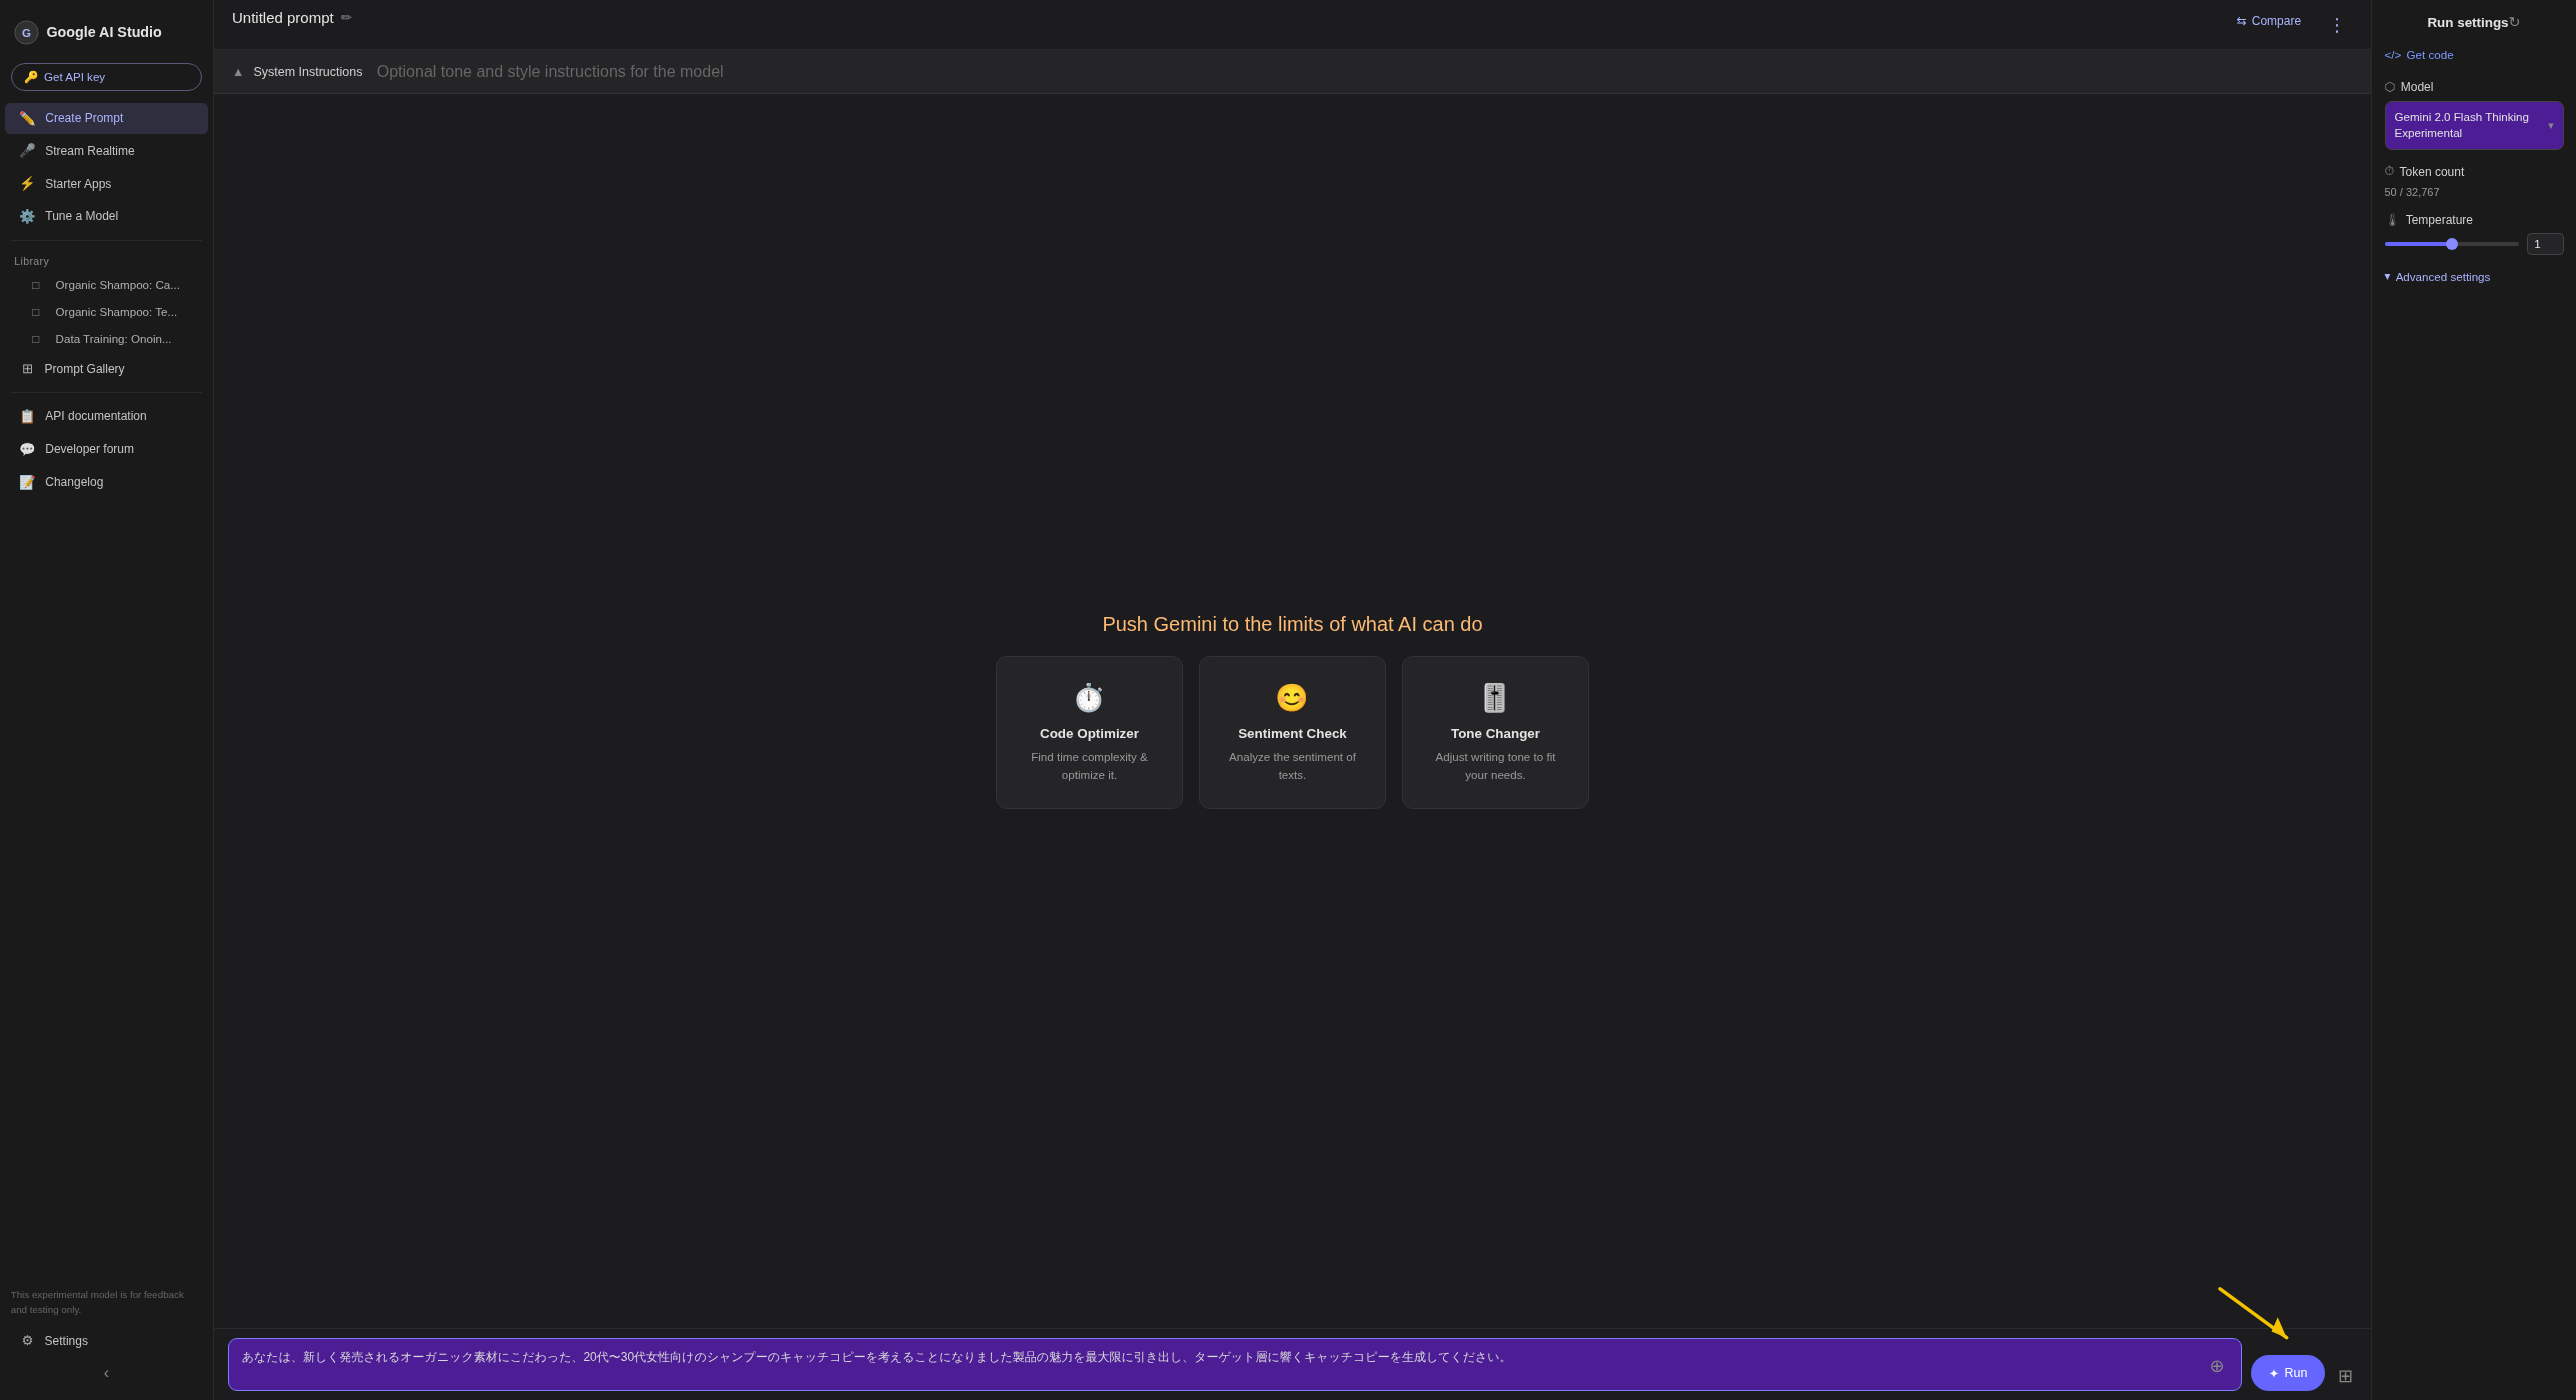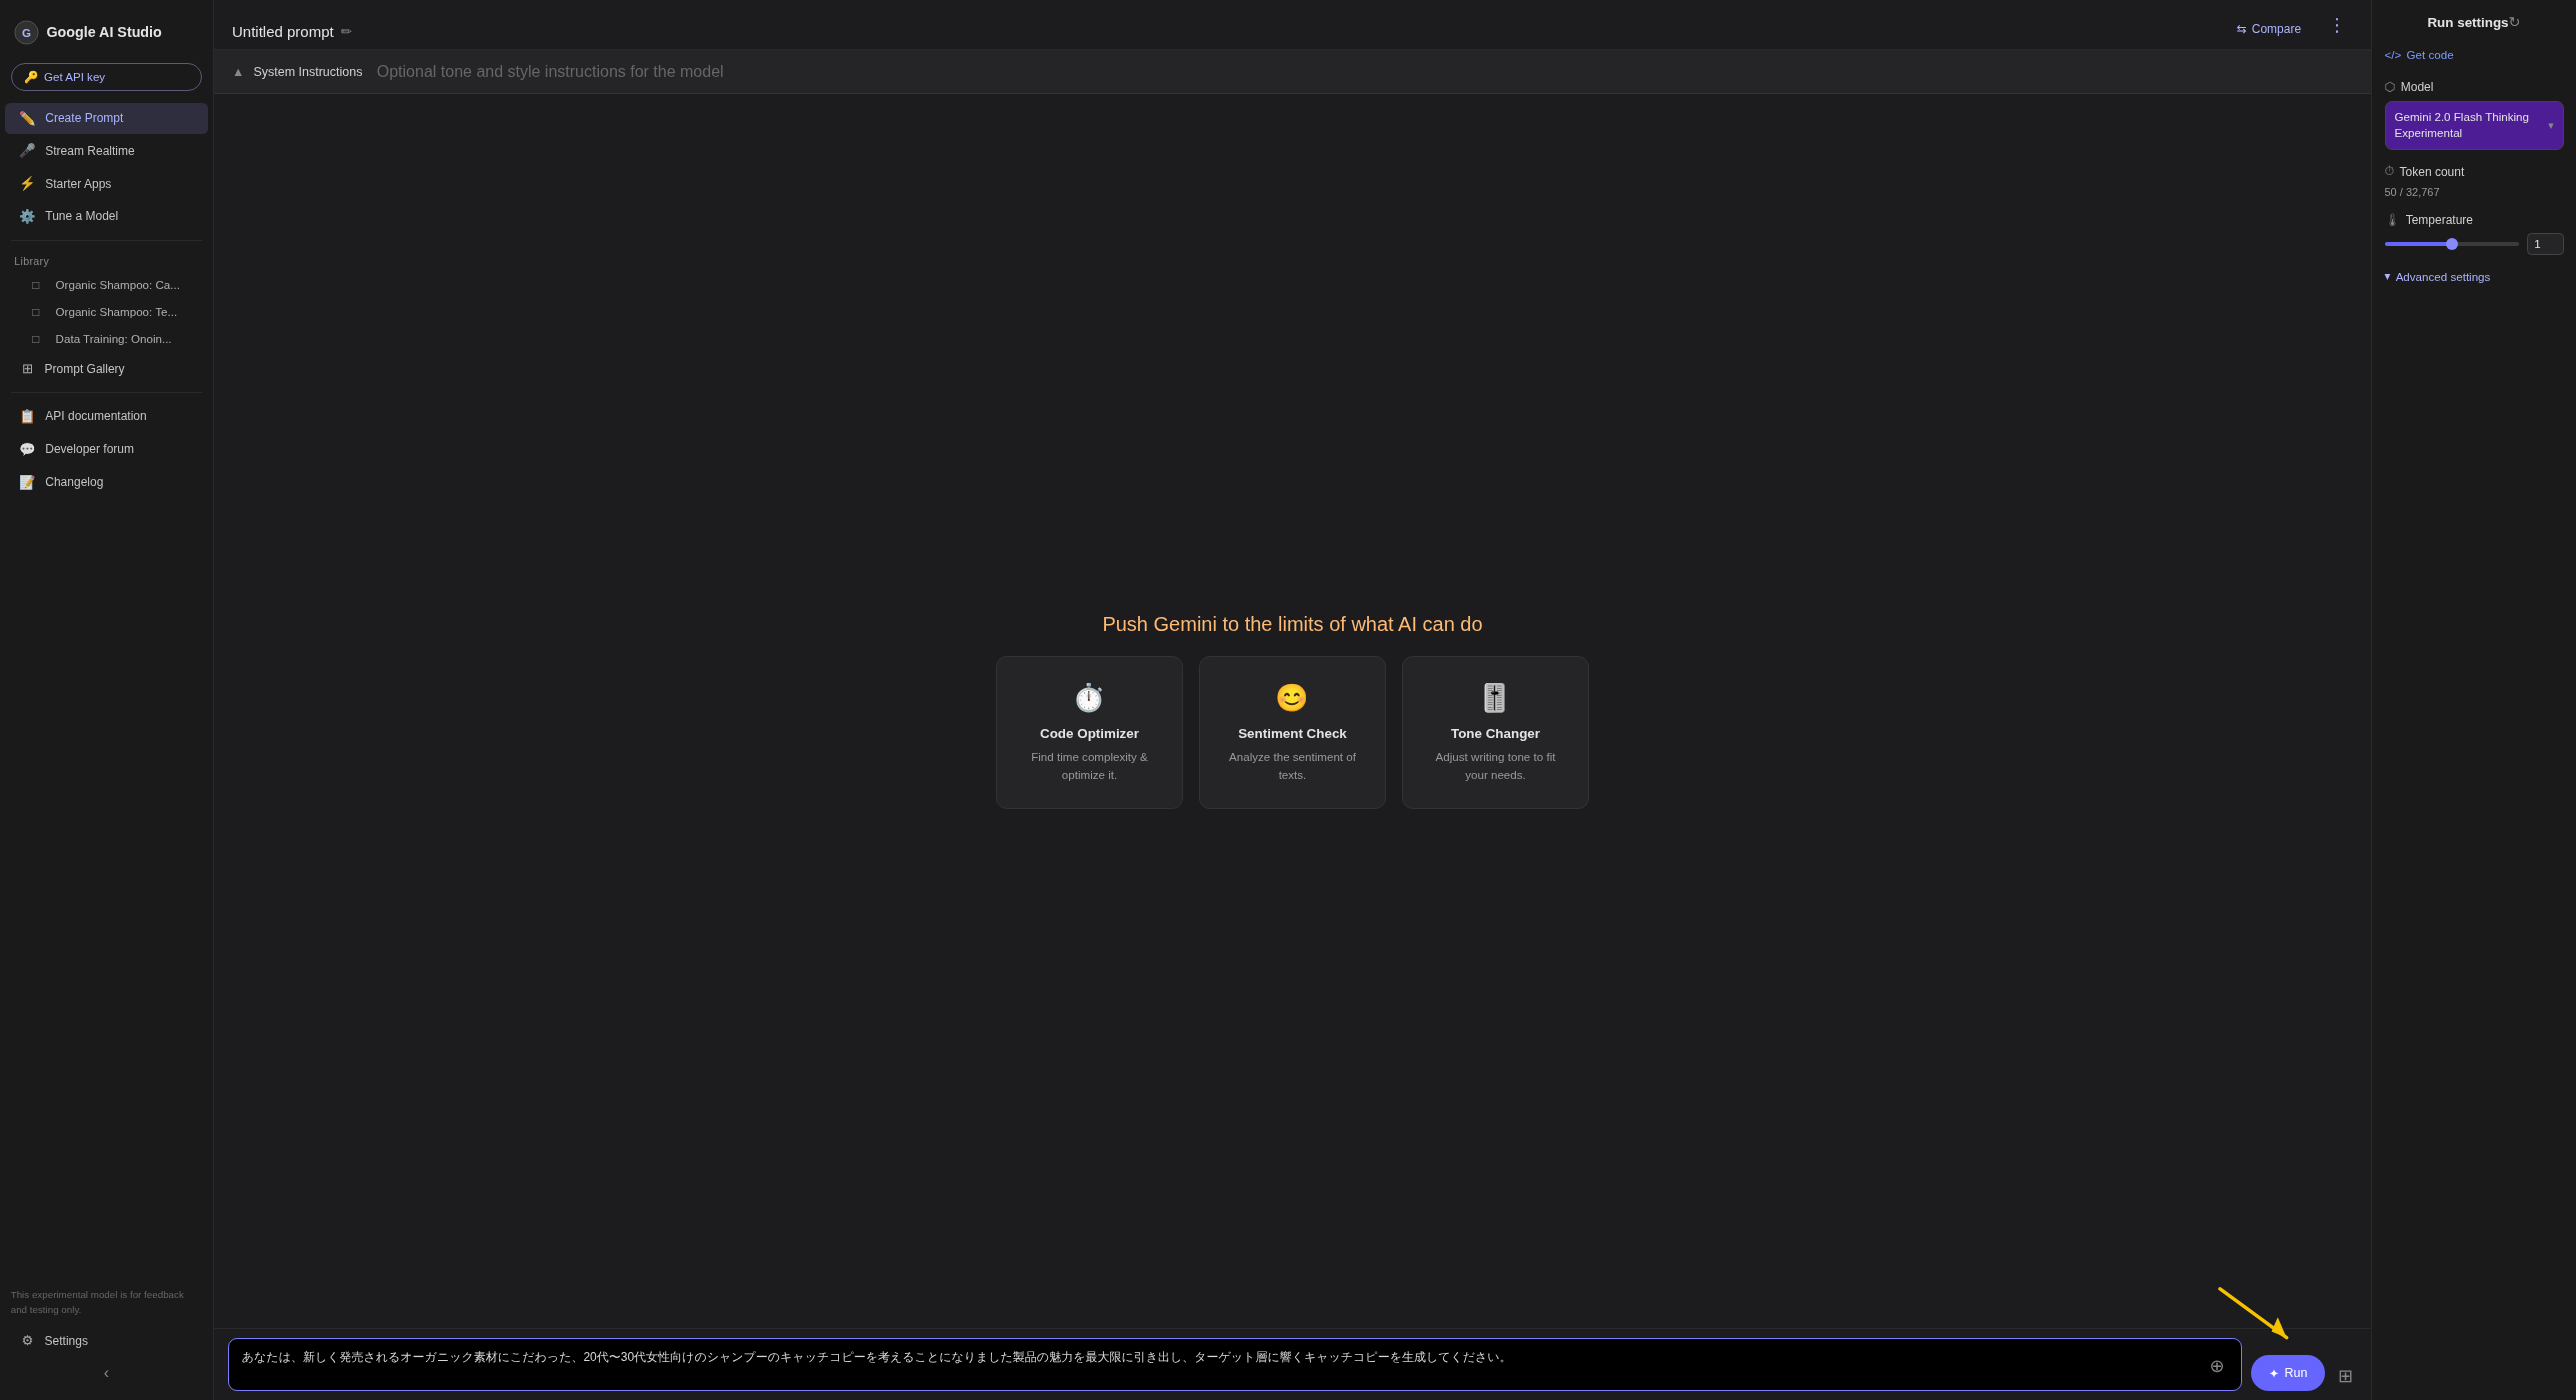--- a/index.html
+++ b/index.html
@@ -106,21 +106,21 @@
     
     .main-area {
       flex: 1;
       display: flex;
       flex-direction: column;
       overflow: hidden;
       background: #1c1c1e;
     }
     .topbar {
       display: flex;
-      align-items: flex-end;
+      align-items: flex-start;
       padding: 9px 18px;
       background: #1c1c1e;
       border-bottom: 0.9px solid #2a2a2a;
       gap: 10.7px;
     }
     .topbar-title {
       font-size: 15px;
       font-weight: 500;
       color: #e3e3e3;
       display: flex;
@@ -233,21 +233,21 @@
       padding: 9px 14.3px;
       background: #1c1c1e;
       border-top: 0.9px solid #2a2a2a;
       display: flex;
       align-items: flex-end;
       gap: 9px;
       position: relative;
     }
     .input-wrapper {
       flex: 1;
-      background: #000000;
+      background: #4c1d95;
       border: 1.3px solid #7c7cff;
       border-radius: 9px;
       padding: 9px 12.5px;
       min-height: 53px;
       display: flex;
       align-items: flex-start;
     }
     .input-text {
       flex: 1;
       font-size: 12px;

